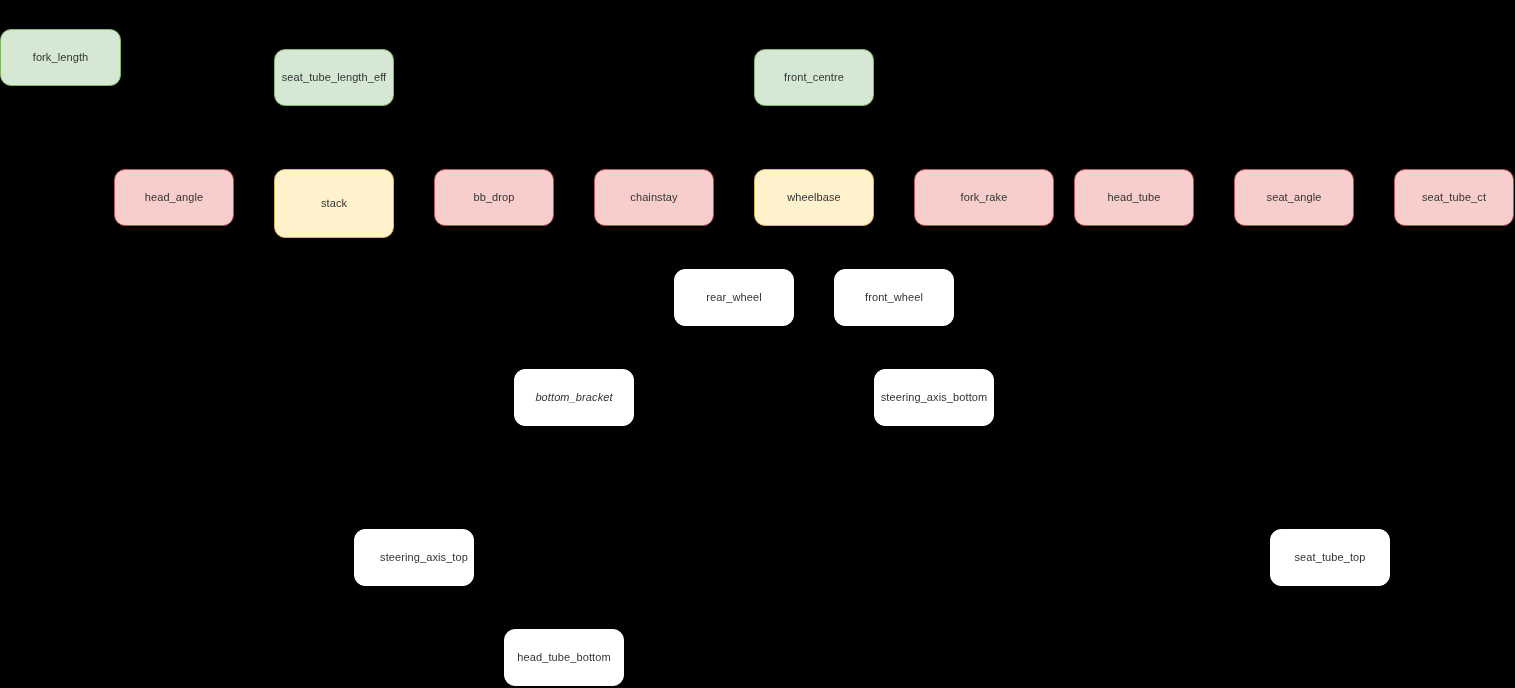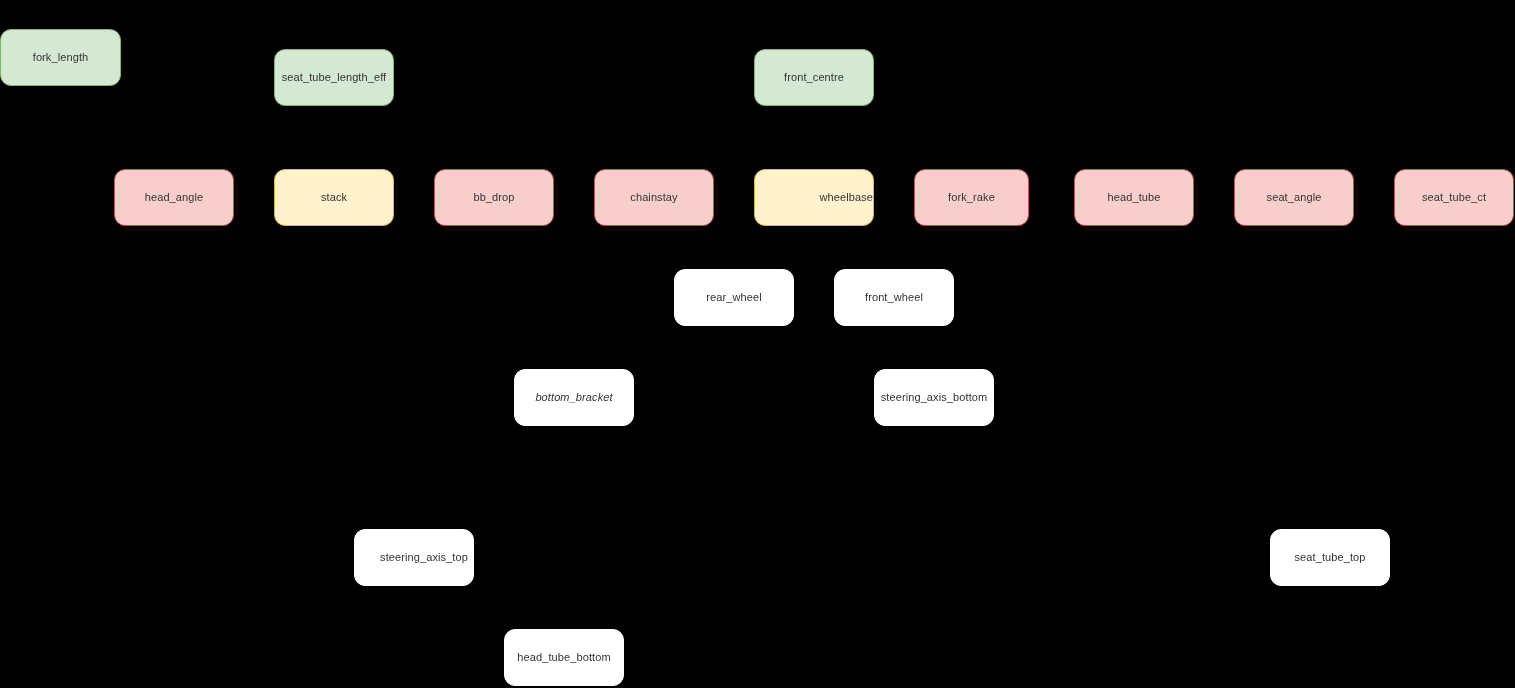--- a/index.html
+++ b/index.html
@@ -58,33 +58,33 @@
     </div>
     <div class="node green" style="left: 274px; top: 49px; width: 120px; height: 57px;">
       <span>seat_tube_length_eff</span>
     </div>
     <div class="node green" style="left: 754px; top: 49px; width: 120px; height: 57px;">
       <span>front_centre</span>
     </div>
     <div class="node pink" style="left: 114px; top: 169px; width: 120px; height: 57px;">
       <span>head_angle</span>
     </div>
-    <div class="node yellow" style="left: 274px; top: 169px; width: 120px; height: 57px;">
+    <div class="node yellow" style="left: 274px; top: 169px; width: 120px; height: 69px;">
       <span>stack</span>
     </div>
     <div class="node pink" style="left: 434px; top: 169px; width: 120px; height: 57px;">
       <span>bb_drop</span>
     </div>
     <div class="node pink" style="left: 594px; top: 169px; width: 120px; height: 57px;">
       <span>chainstay</span>
     </div>
-    <div class="node yellow" style="left: 754px; top: 169px; width: 120px; height: 57px; justify-content: flex-end;">
+    <div class="node yellow" style="left: 754px; top: 169px; width: 120px; height: 57px;">
       <span>wheelbase</span>
     </div>
-    <div class="node pink" style="left: 914px; top: 169px; width: 115px; height: 57px; text-align: right;">
+    <div class="node pink" style="left: 914px; top: 169px; width: 140px; height: 57px; text-align: right;">
       <span>fork_rake</span>
     </div>
     <div class="node pink" style="left: 1074px; top: 169px; width: 120px; height: 57px;">
       <span>head_tube</span>
     </div>
     <div class="node pink" style="left: 1234px; top: 169px; width: 120px; height: 57px;">
       <span>seat_angle</span>
     </div>
     <div class="node pink" style="left: 1394px; top: 169px; width: 120px; height: 57px;">
       <span>seat_tube_ct</span>

